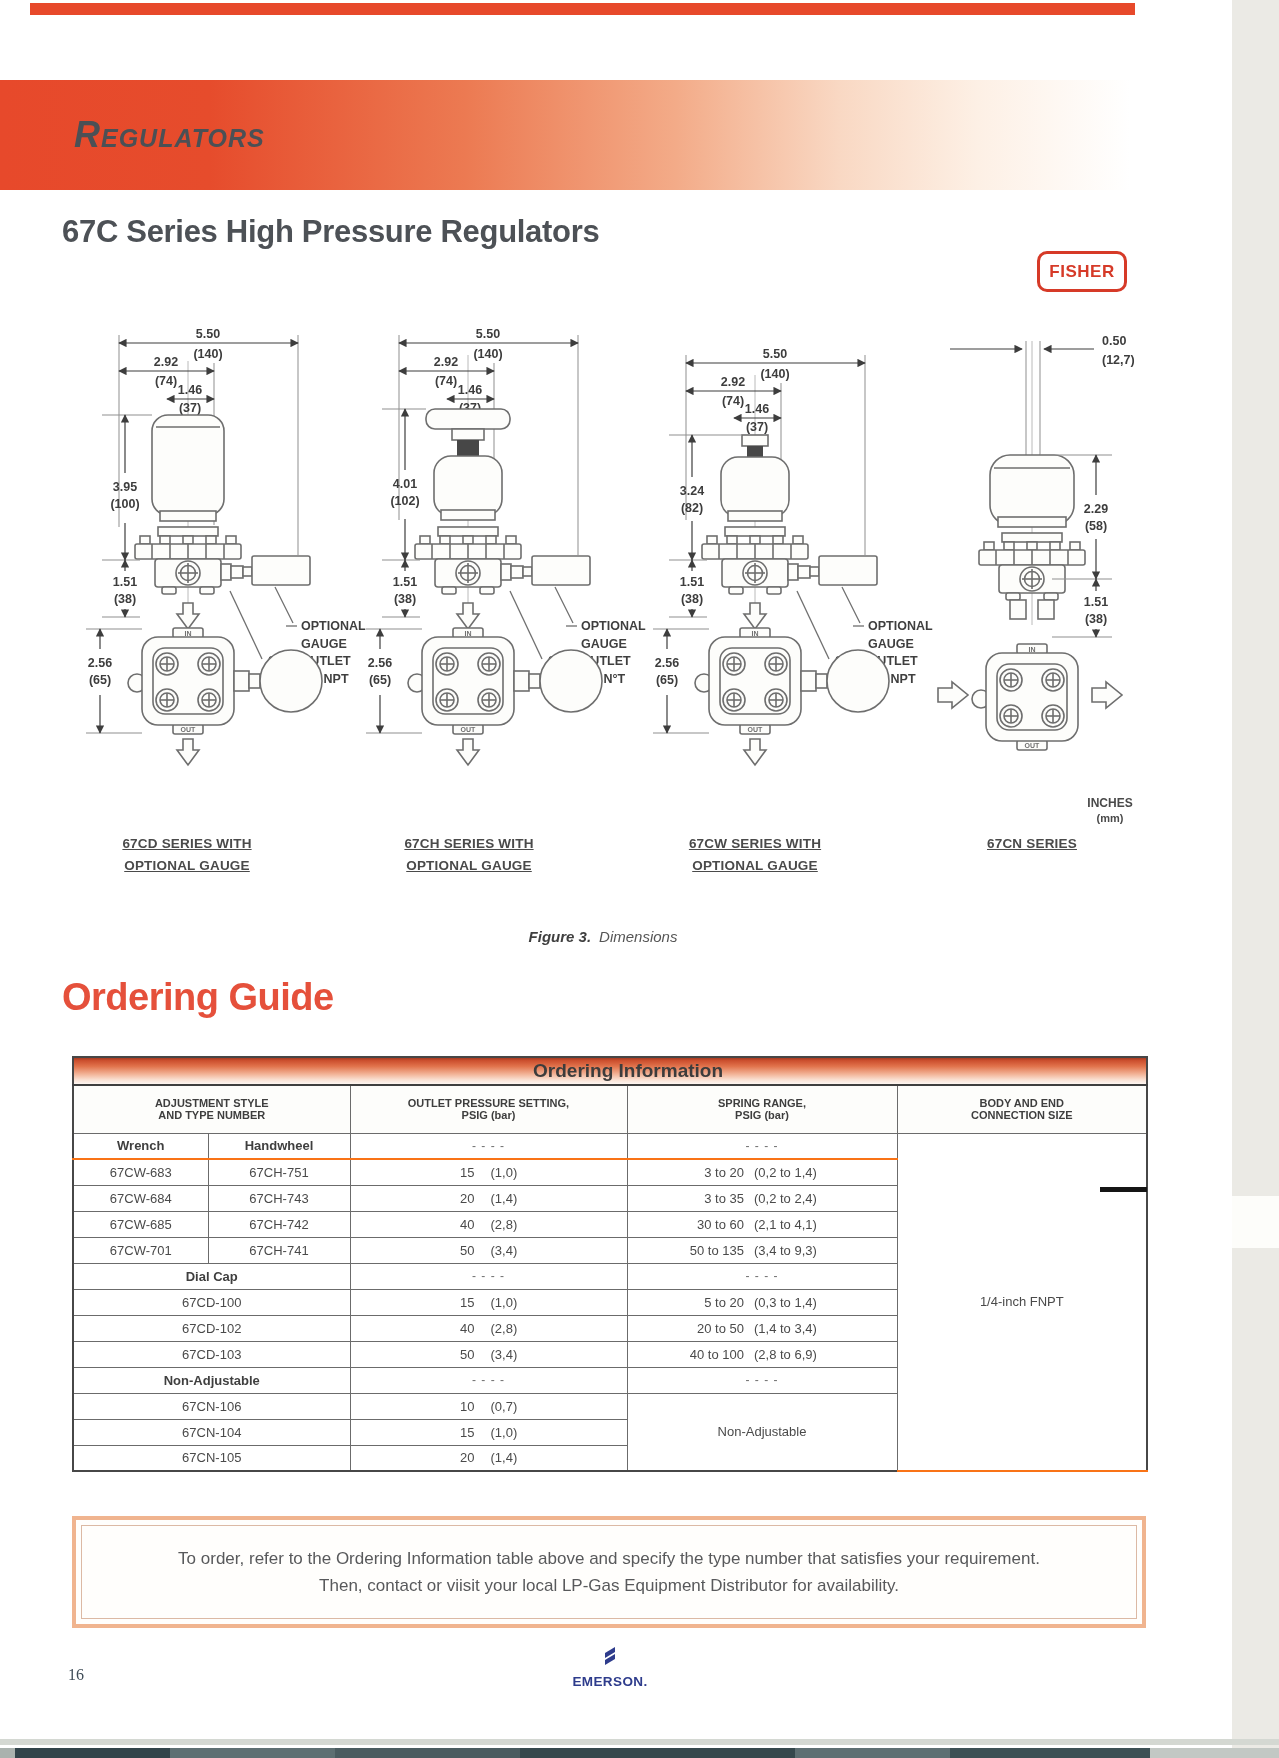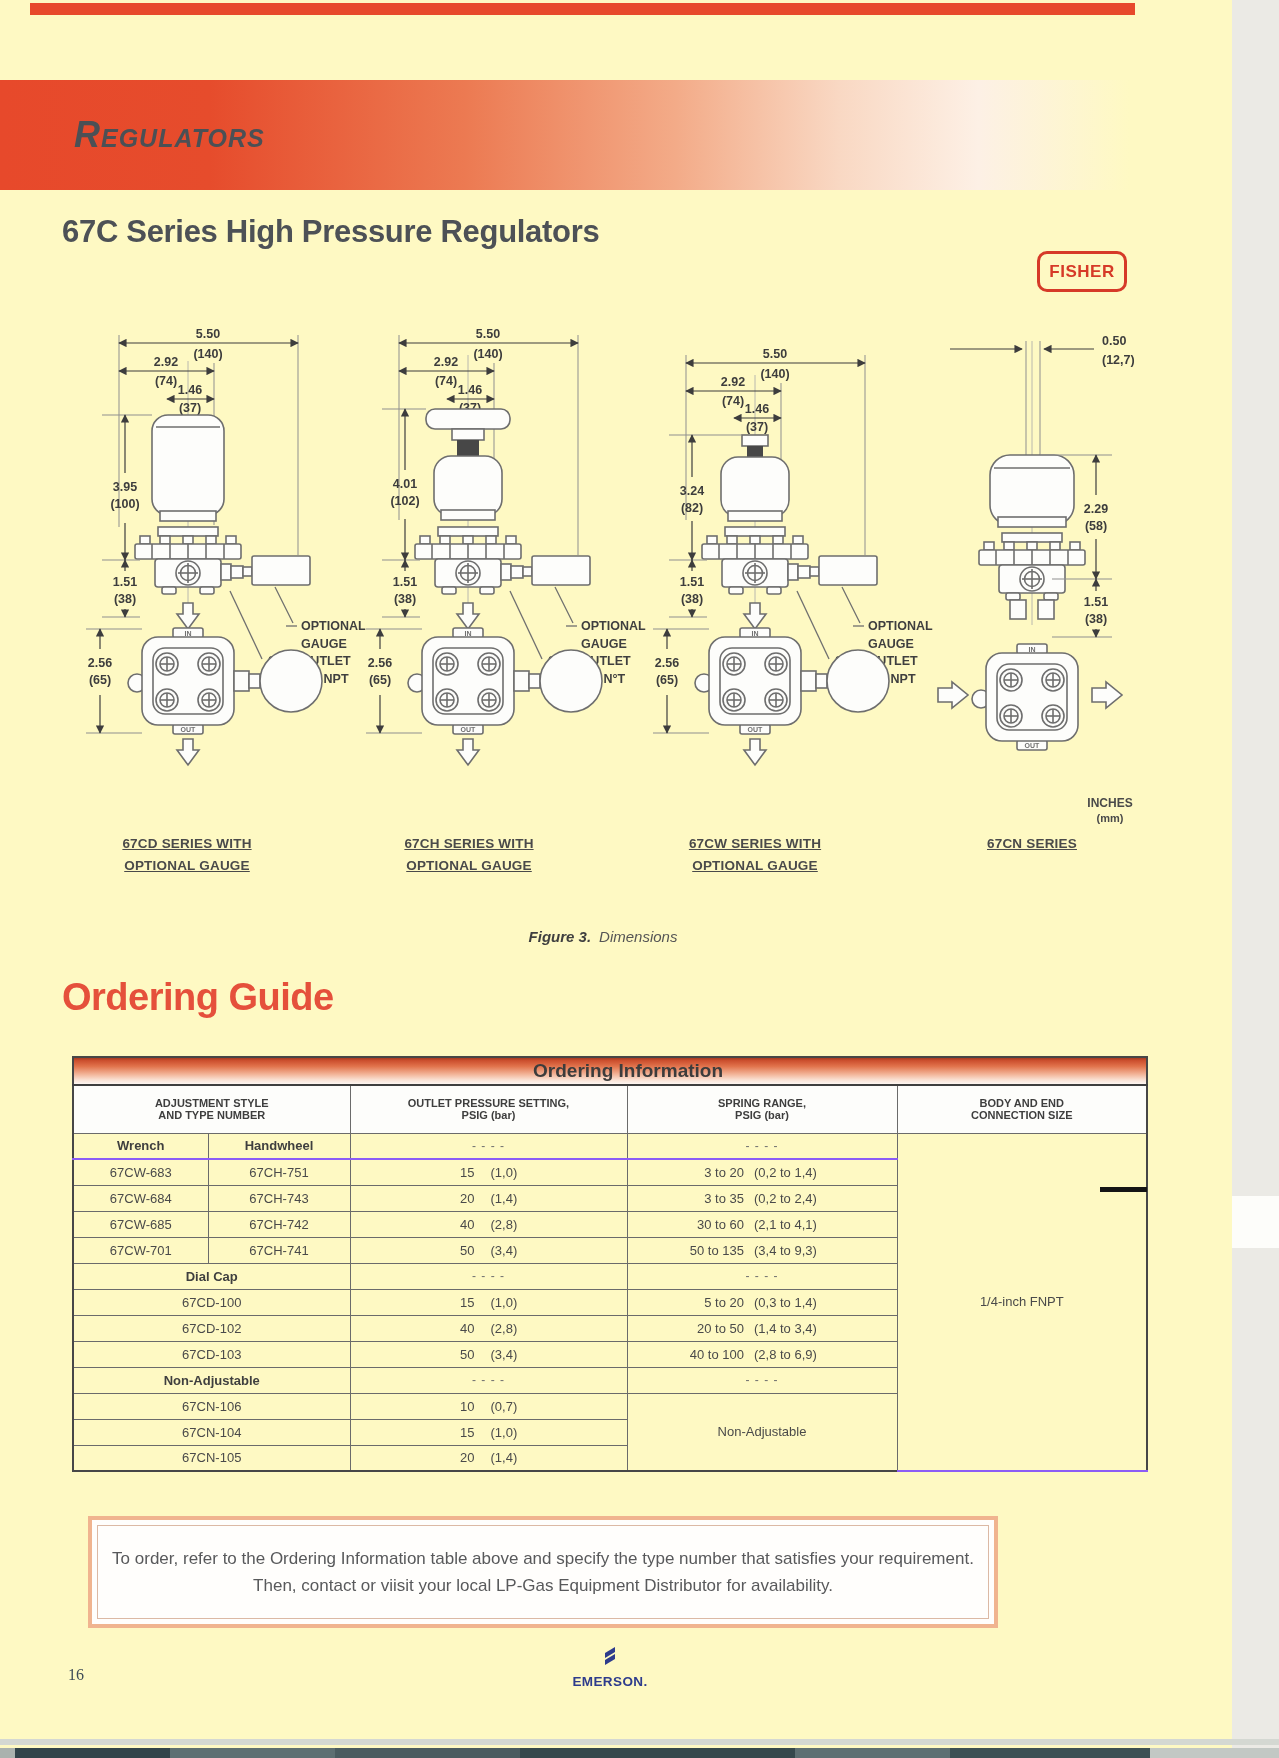--- a/index.html
+++ b/index.html
@@ -1,16 +1,16 @@
 <!DOCTYPE html>
 <html><head>
 <meta charset="utf-8">
 <style>
   html,body{margin:0;padding:0;background:#e9e9e4;}
-  #page{position:relative;width:1279px;height:1758px;background:#fef9c3;overflow:hidden;
+  #page{position:relative;width:1279px;height:1758px;background:#ffffff;overflow:hidden;
         font-family:"Liberation Sans",sans-serif;}
   .abs{position:absolute;}
   
   #top-red-bar{left:30px;top:3px;width:1105px;height:12px;background:#e7492b;}
   #band{left:0;top:80px;width:1165px;height:110px;display:flex;align-items:center;
         background:linear-gradient(90deg,#e7492b 0%,#e64c2c 18%,#ec7a52 40%,#f3ab88 58%,#f9d8c3 72%,#fdf0e5 84%,rgba(253,249,244,0) 97%);}
   #band-label{padding-left:74px;font-style:italic;font-weight:bold;font-size:36px;
         font-variant:small-caps;letter-spacing:1px;color:#4b5055;}
   #page-title{left:62px;top:214px;font-size:31px;font-weight:bold;color:#4d5156;letter-spacing:-0.3px;}
   #fisher{left:1037px;top:251px;width:90px;height:41px;border:3px solid #d63a28;border-radius:10px;
@@ -38,32 +38,32 @@
   #table-wrap{left:72px;top:1056px;width:1074px;}
   table.otable{border-collapse:collapse;table-layout:fixed;width:1074px;
         border:2px solid #474747;font-size:13px;color:#4a4a4a;}
   .otable td,.otable th{border:1px solid #6b6b6b;text-align:center;padding:0 4px;}
   .otable tr{height:26px;}
   tr.tbar{height:28px;}
   tr.tbar td{border-bottom:2px solid #3f3f3f;font-size:19px;font-weight:bold;color:#3c3c3c;
         background:linear-gradient(180deg,#a63c22 0%,#cc4f2e 10%,#e1734c 32%,#f2b397 62%,#fae3d6 85%,#fdf6f1 100%);padding-left:40px;}
   tr.thead{height:48px;}
   tr.thead th{font-size:11px;font-weight:bold;color:#3e3e3e;background:#fdfdfb;}
-  tr.subhead td{border-bottom:2px solid #8b5cf6;}
+  tr.subhead td{border-bottom:2px solid #f97316;}
   td.b{font-weight:bold;color:#3f3f3f;}
   td.dash{color:#6f6f6f;letter-spacing:1px;font-size:12px;}
   td.conn{vertical-align:middle;font-size:13px;}
   td.cnspan{vertical-align:middle;}
   .pv{display:inline-block;min-width:28px;text-align:right;margin-right:16px;}
   .pb{display:inline-block;min-width:40px;text-align:left;}
   .sv{display:inline-block;min-width:58px;text-align:right;margin-right:10px;}
   .sb{display:inline-block;min-width:84px;text-align:left;}
   
-  #notebox{left:72px;top:1516px;width:910px;height:112px;border:4px solid #f0b48f;
-        background:#fffefc;box-sizing:border-box;margin-left:16px;}
+  #notebox{left:72px;top:1516px;width:1074px;height:112px;border:4px solid #f0b48f;
+        background:#fffefc;box-sizing:border-box;}
   #noteinner{position:absolute;left:5px;right:5px;top:5px;bottom:5px;border:1px solid #dcb9a4;
         display:flex;flex-direction:column;justify-content:center;gap:7px;text-align:center;
         font-size:17px;color:#58595b;}
   
   #pagenum{left:68px;top:1666px;font-family:Liberation Serif, serif;font-size:16px;color:#3f4c57;text-align:right;}
   #emerson{left:540px;top:1646px;width:140px;text-align:center;}
   #emerson .etext{font-size:13.5px;font-weight:bold;color:#2e3c8c;letter-spacing:0.4px;margin-top:2px;}
   
   #right-strip{left:1232px;top:0;width:47px;height:1758px;background:#ebeae5;}
   #strip-notch{left:1232px;top:1196px;width:47px;height:52px;background:#fdfdfa;}

